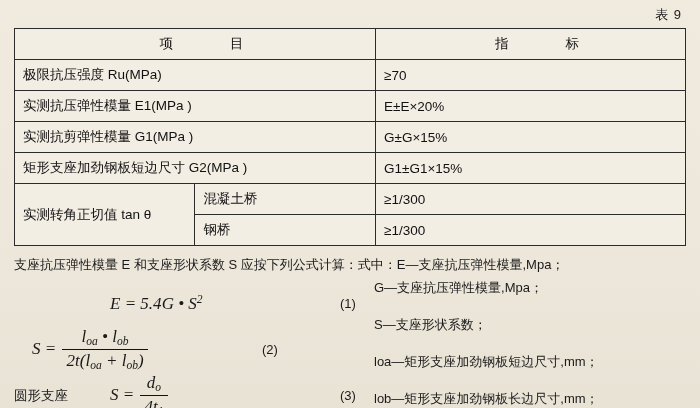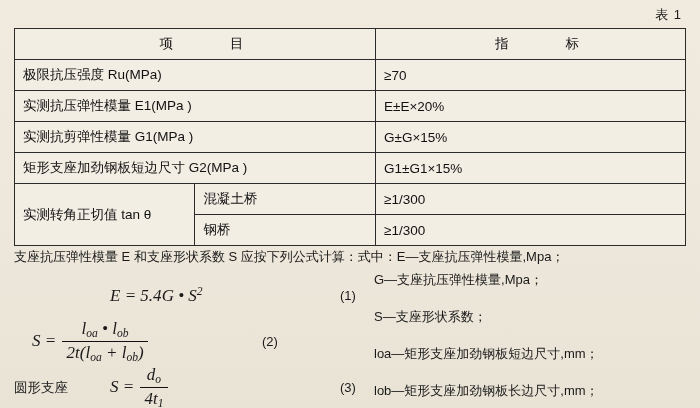--- a/index.html
+++ b/index.html
@@ -51,21 +51,21 @@
     font-size: 13.5px;
     padding-left: 31px;
   }
   .col-item { width: 300px; }
   .col-sub  { width: 120px; font-family: Liberation Serif, serif; }
   .col-val  { width: 252px; }
   .cell-left { text-align: left; }
   .cell-ind  { padding-left: 10px; }
   .hdr-row td, .hdr-row th { background: #f0ead e; }
   .notes {
-    margin-top: 2px;
+    margin-top: 10px;
     font-size: 13px;
     line-height: 1.45;
   }
   .note-line {
     white-space: nowrap;
   }
   .formula-area {
     position: relative;
     margin-top: 6px;
     height: 150px;
@@ -131,21 +131,21 @@
     font-size: 13px;
     line-height: 1.0;
   }
   .desc-block div { height: 37px; }
 </style>
 </head>
 <body>
 
 <div class="page">
 
-  <div class="table-label">表 1</div>
+  <div class="table-label">表 9</div>
 
   <table class="spec">
     <tbody>
         <tr class="hdr-row">
       <th class="col-item" colspan="2">项　　目</th>
       <th class="col-val">指　　标</th>
     </tr>
     <tr>
       <td class="cell-left" colspan="2">极限抗压强度 Ru(MPa)</td>
       <td class="cell-ind">≥70</td>

